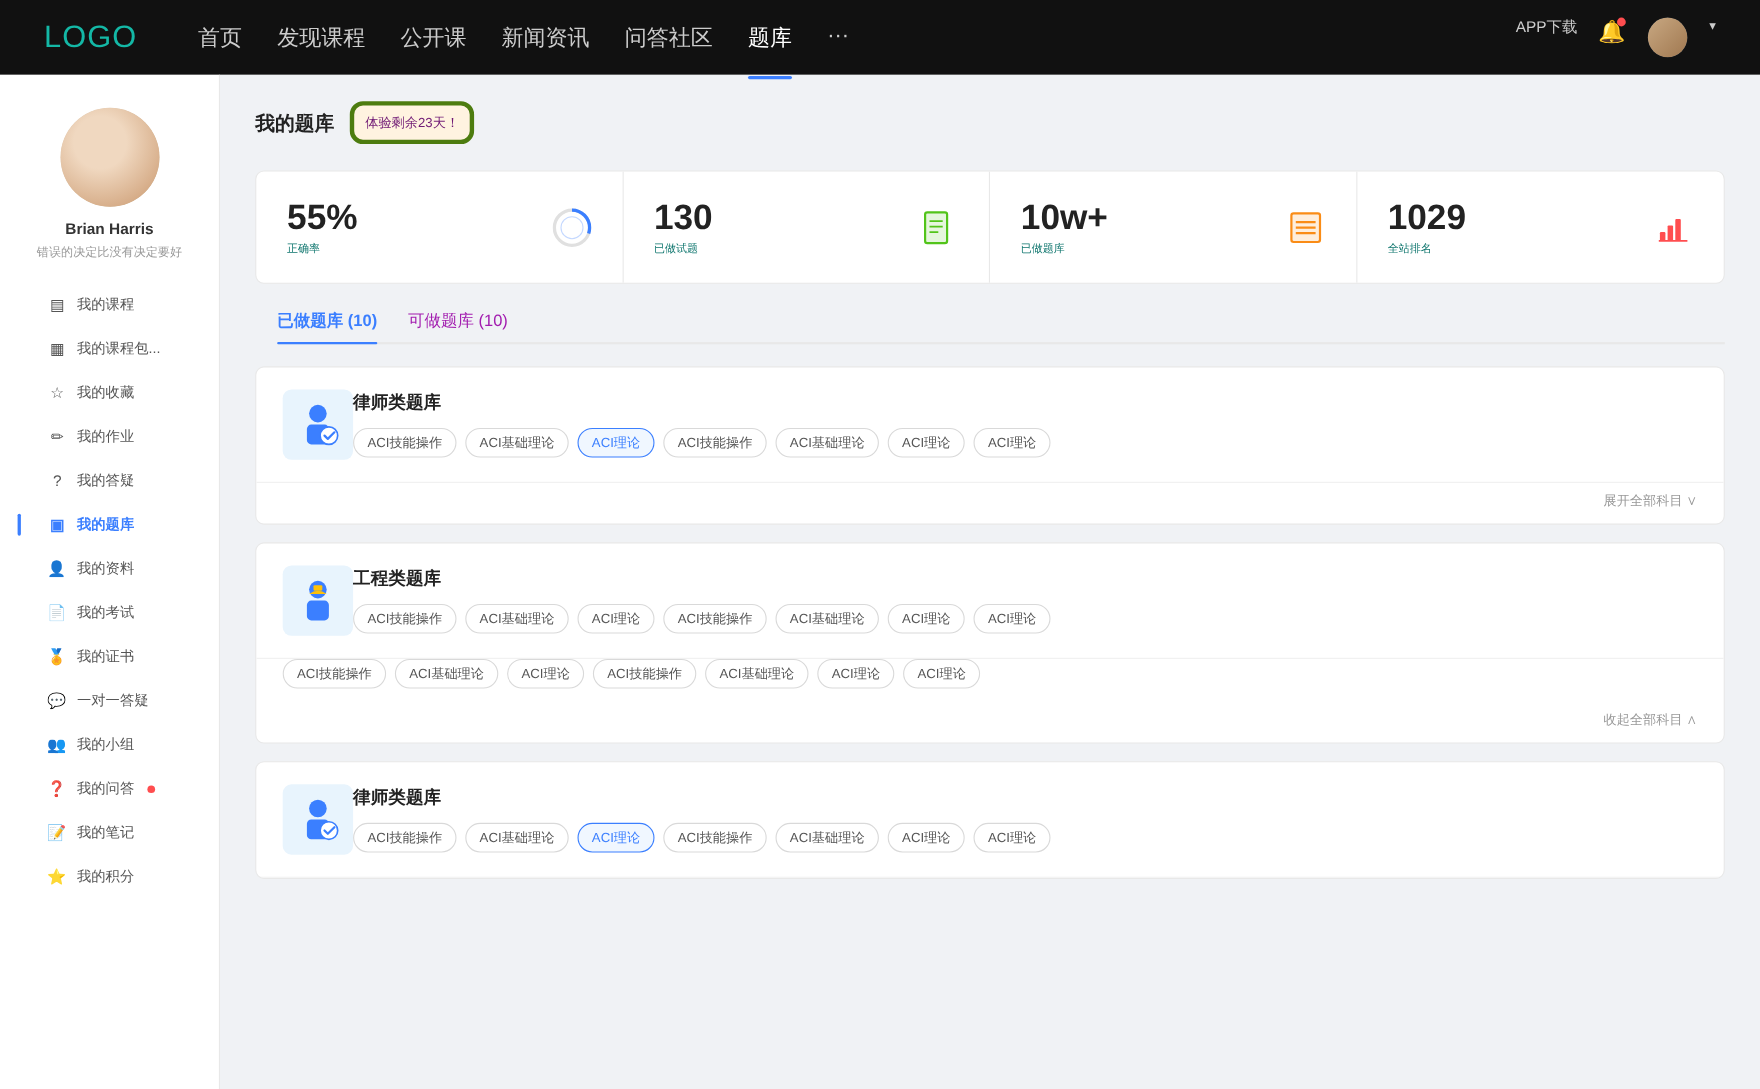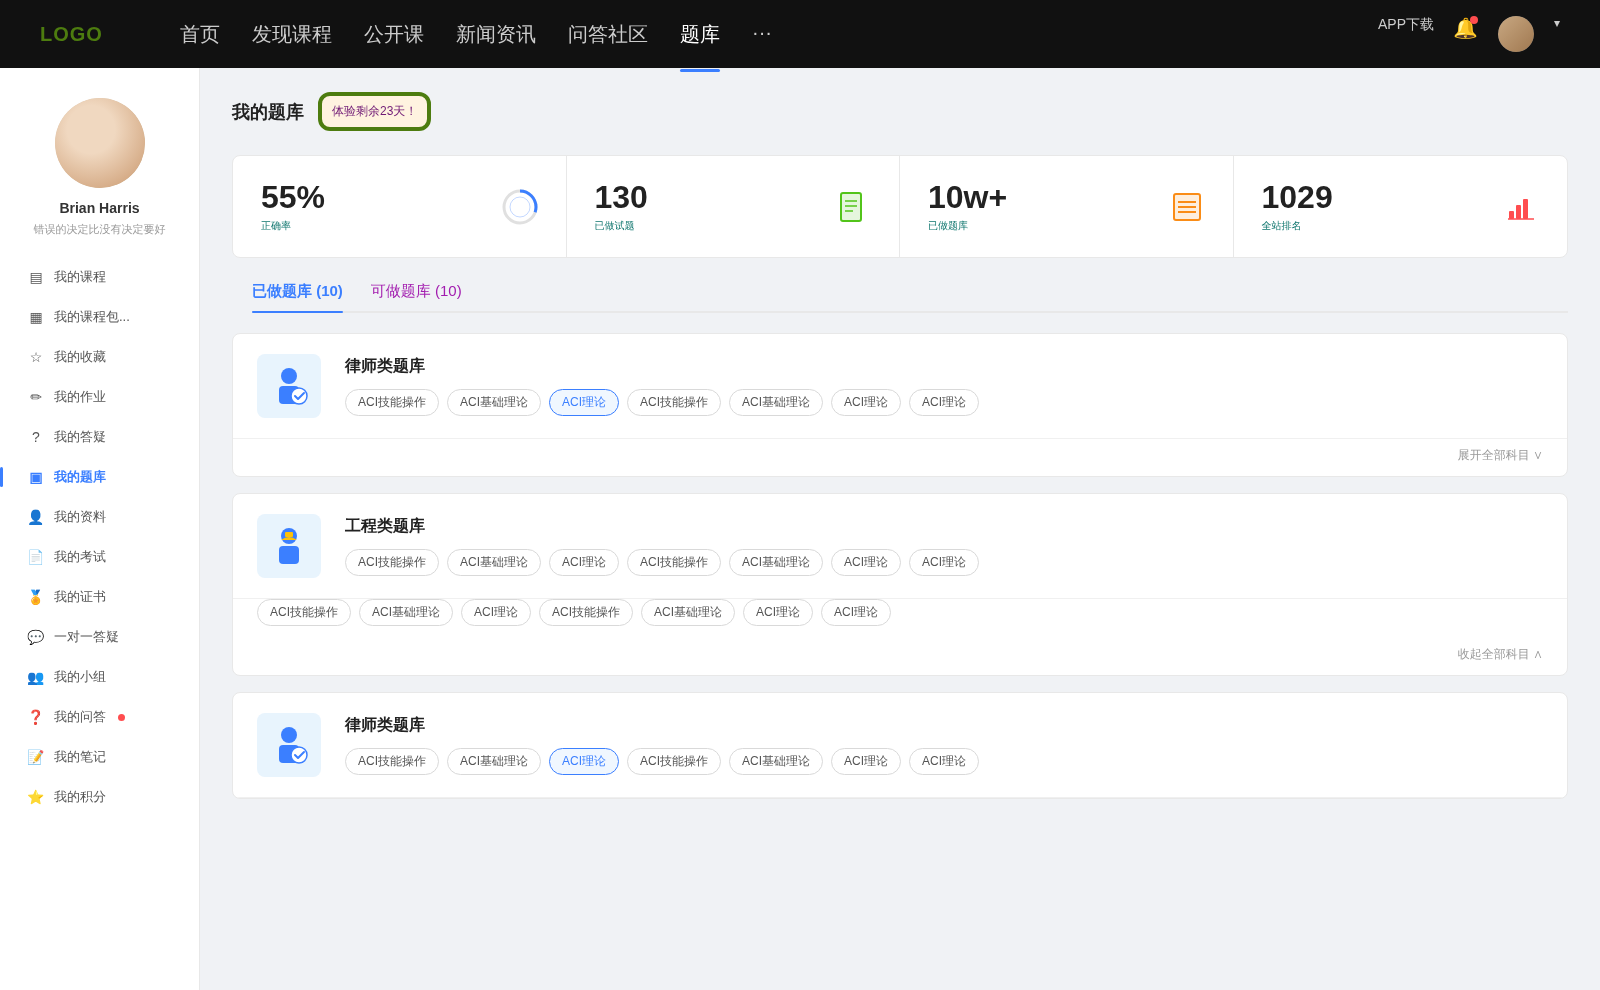--- a/index.html
+++ b/index.html
@@ -8,23 +8,23 @@
     
     .navbar {
       background: #111;
       height: 68px;
       display: flex;
       align-items: center;
       padding: 0 40px;
       gap: 40px;
     }
     .navbar-logo {
-      color: #4d7c0f;
-      font-size: 20px;
-      font-weight: 700;
+      color: #14b8a6;
+      font-size: 28px;
+      font-weight: 400;
       letter-spacing: 1px;
       min-width: 100px;
     }
     .navbar-links {
       display: flex;
       gap: 32px;
       flex: 1;
     }
     .navbar-link {
       color: #ccc;
@@ -101,21 +101,21 @@
     .layout {
       display: flex;
       height: calc(990px - 68px);
     }
 
     
     .sidebar {
       width: 200px;
       background: #fff;
       border-right: 1px solid #e8e8e8;
-      padding: 30px 0 20px;
+      padding: 30px 16px 20px;
       display: flex;
       flex-direction: column;
       align-items: center;
       flex-shrink: 0;
       overflow-y: auto;
     }
     .sidebar-avatar {
       width: 90px;
       height: 90px;
       border-radius: 50%;
@@ -299,21 +299,21 @@
     .bank-section {
       background: #fff;
       border-radius: 8px;
       margin-bottom: 16px;
       border: 1px solid #e8e8e8;
       overflow: hidden;
     }
     .bank-header {
       display: flex;
       align-items: center;
-      gap: 24px;
+      gap: 0;
       padding: 20px 24px;
       border-bottom: 1px solid #f0f0f0;
     }
     .bank-logo {
       width: 64px;
       height: 64px;
       background: #e8f4fd;
       border-radius: 8px;
       display: flex;
       align-items: center;

